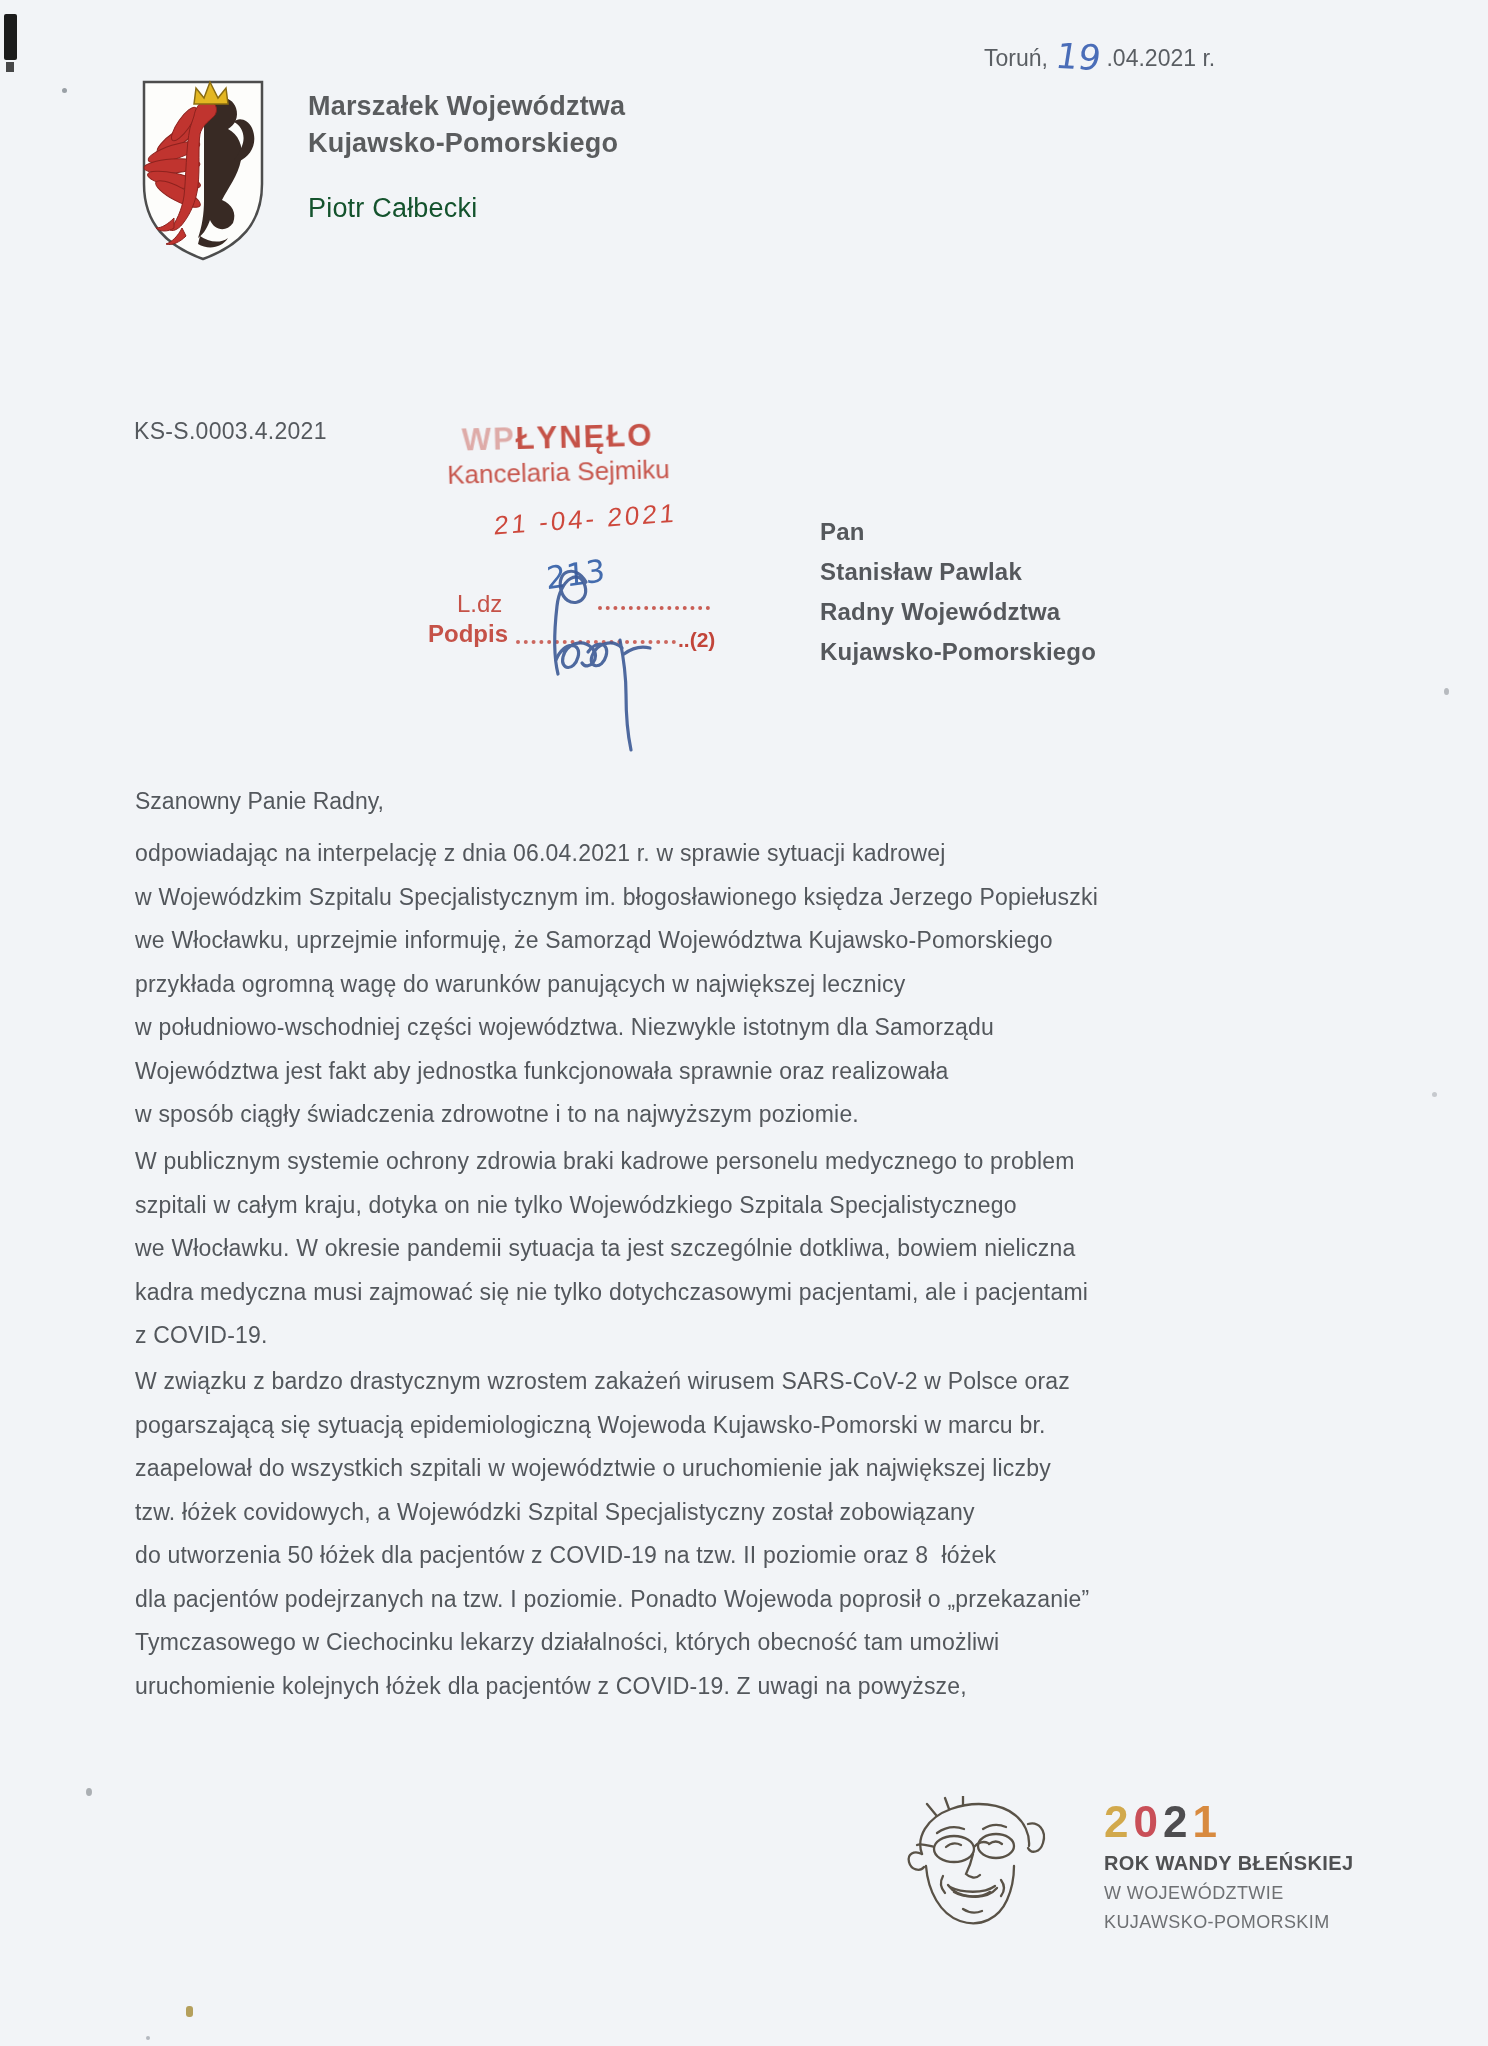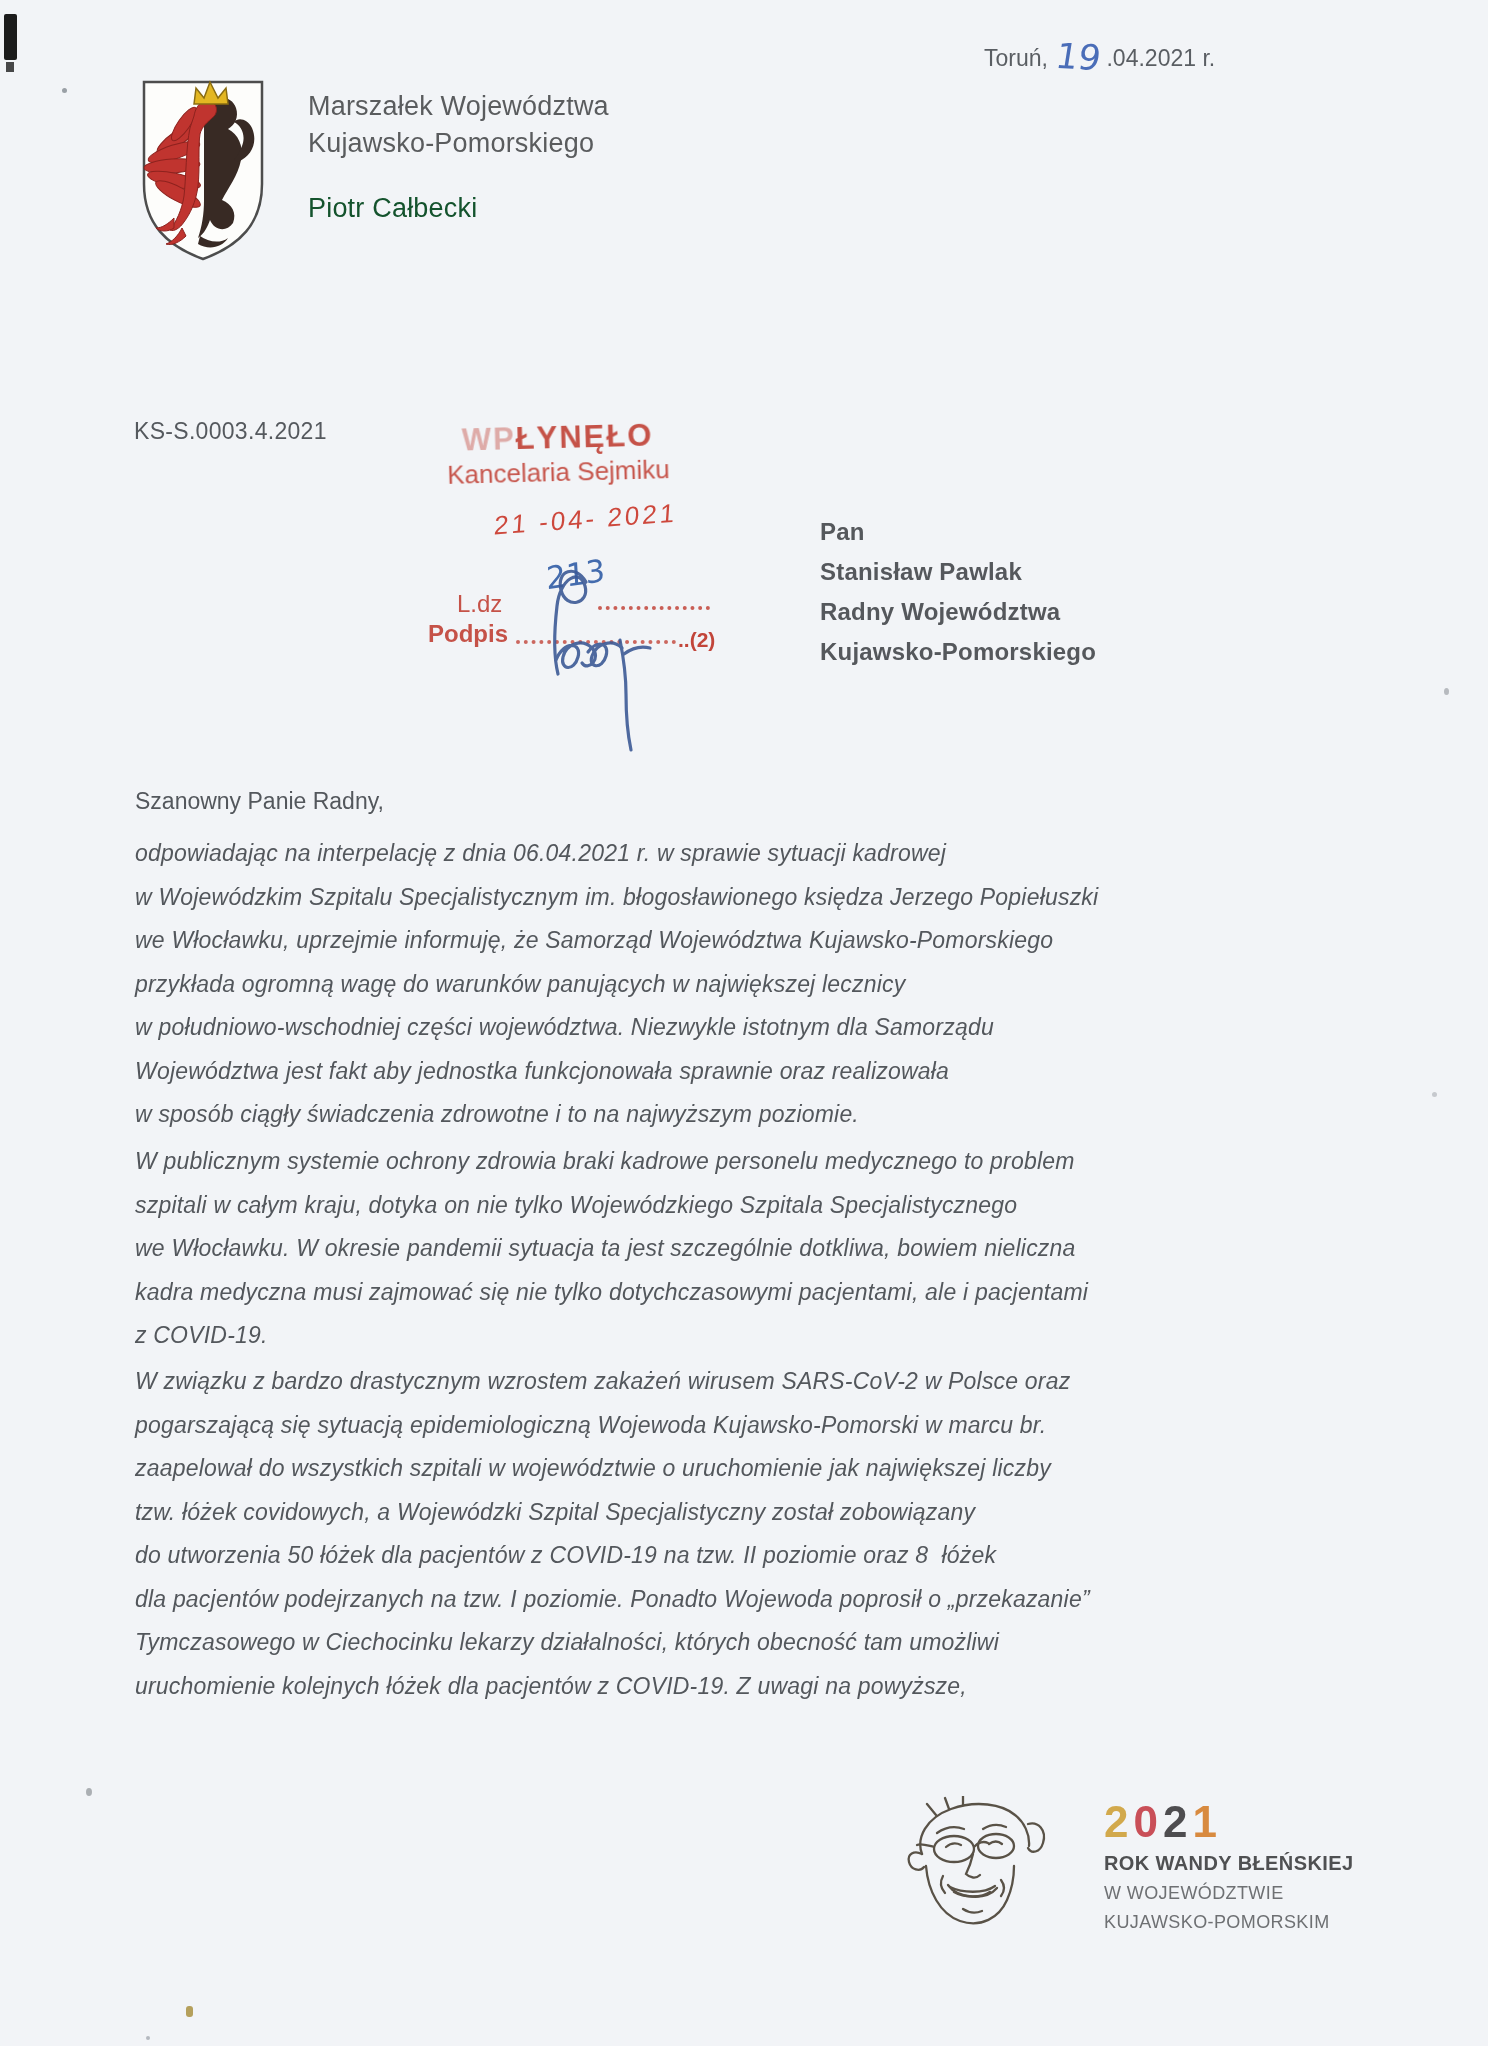--- a/index.html
+++ b/index.html
@@ -16,21 +16,21 @@
   #speck-1{left:62px;top:88px;width:5px;height:5px;background:#9aa0a6;}
   #speck-2{left:186px;top:2006px;width:7px;height:11px;background:#b5a05c;border-radius:3px;}
   #speck-3{left:86px;top:1788px;width:6px;height:8px;background:#8d9196;opacity:.7;}
   #speck-4{left:1444px;top:688px;width:5px;height:7px;background:#a7abb0;opacity:.8;}
   #speck-5{left:146px;top:2036px;width:4px;height:4px;background:#9aa0a6;opacity:.7;}
   #speck-6{left:1432px;top:1092px;width:5px;height:5px;background:#b3b7bc;opacity:.7;}
 
   
   #crest{position:absolute;left:138px;top:76px;}
   #sender{position:absolute;left:308px;top:88px;line-height:37px;font-size:27px;letter-spacing:.2px;}
-  #sender .b{font-weight:normal;color:#5a5c5e;}
+  #sender .b{font-weight:bold;color:#5a5c5e;}
   #sender .r{color:#14532d;margin-top:28px;}
   #dateline{position:absolute;left:984px;top:44px;font-size:23px;color:#5a5e63;white-space:nowrap;}
   #dateline .hand-day{
     display:inline-block;color:#4a6db8;font-size:35px;line-height:20px;
     transform:rotate(3deg) skewX(-6deg);margin:0 6px 0 8px;position:relative;top:3px;
     font-family:"DejaVu Sans", sans-serif;
   }
 
   
   #reference{position:absolute;left:134px;top:418px;font-size:23px;color:#55595e;letter-spacing:.3px;}
@@ -51,21 +51,21 @@
   #pen-number{position:absolute;left:546px;top:556px;color:#446cae;font-size:31px;
     transform:rotate(-8deg) skewX(-5deg);font-family:"DejaVu Sans", sans-serif;}
   #signature-svg{position:absolute;left:528px;top:562px;}
 
   
   #recipient{position:absolute;left:820px;top:512px;font-size:24px;font-weight:bold;
     color:#55585c;line-height:40px;letter-spacing:.2px;}
 
   
   #salutation{position:absolute;left:135px;top:788px;font-size:23px;color:#53575c;}
-  .para{position:absolute;left:135px;font-size:23px;color:#53575c;letter-spacing:.2px;font-style:italic;}
+  .para{position:absolute;left:135px;font-size:23px;color:#53575c;letter-spacing:.2px;}
   .para .line{height:43.5px;line-height:43.5px;white-space:pre;}
   #para1{top:832px;}
   #para2{top:1140px;}
   #para3{top:1360px;}
 
   
   #face-sketch{position:absolute;left:896px;top:1796px;}
   #footer-text{position:absolute;left:1068px;top:1796px;margin-left:36px;}
   #footer-year{font-size:44px;font-weight:bold;letter-spacing:5px;line-height:52px;
     font-family:"Liberation Sans", sans-serif;}

